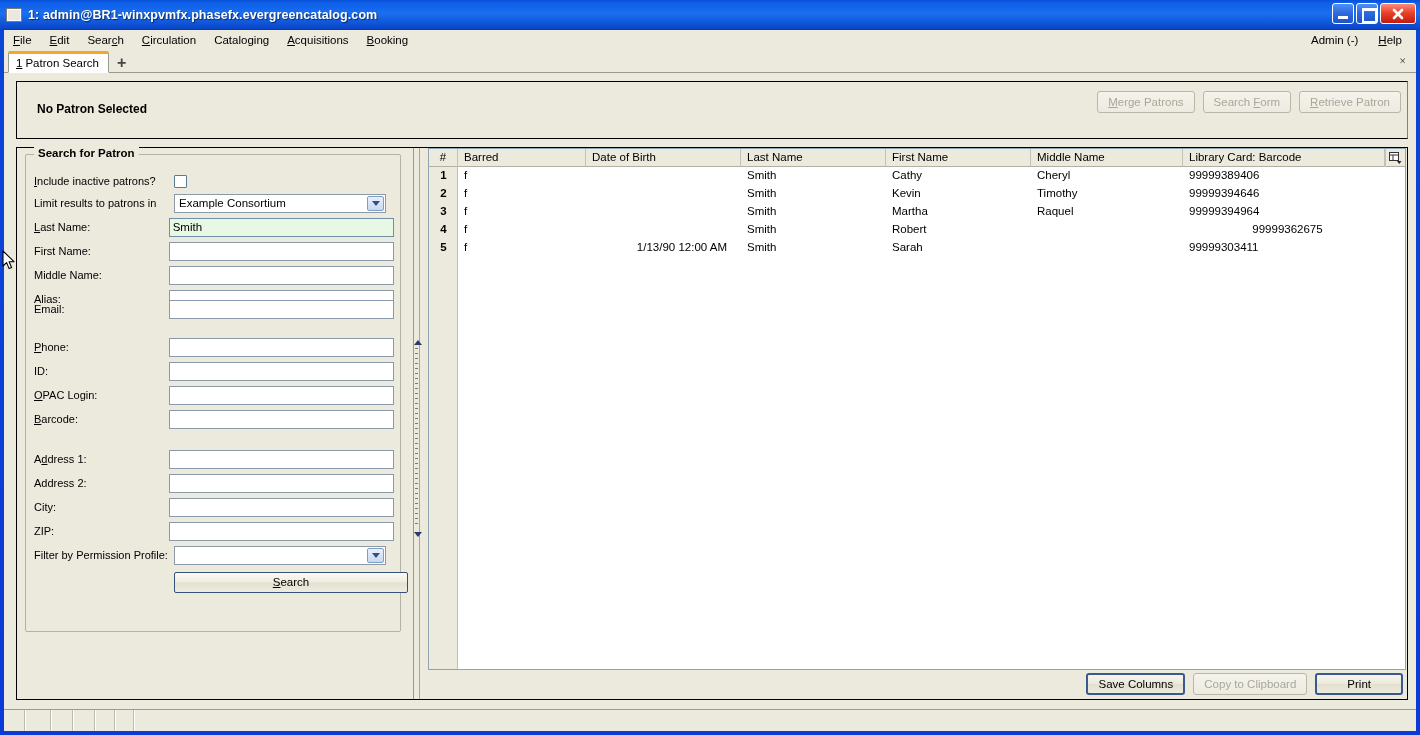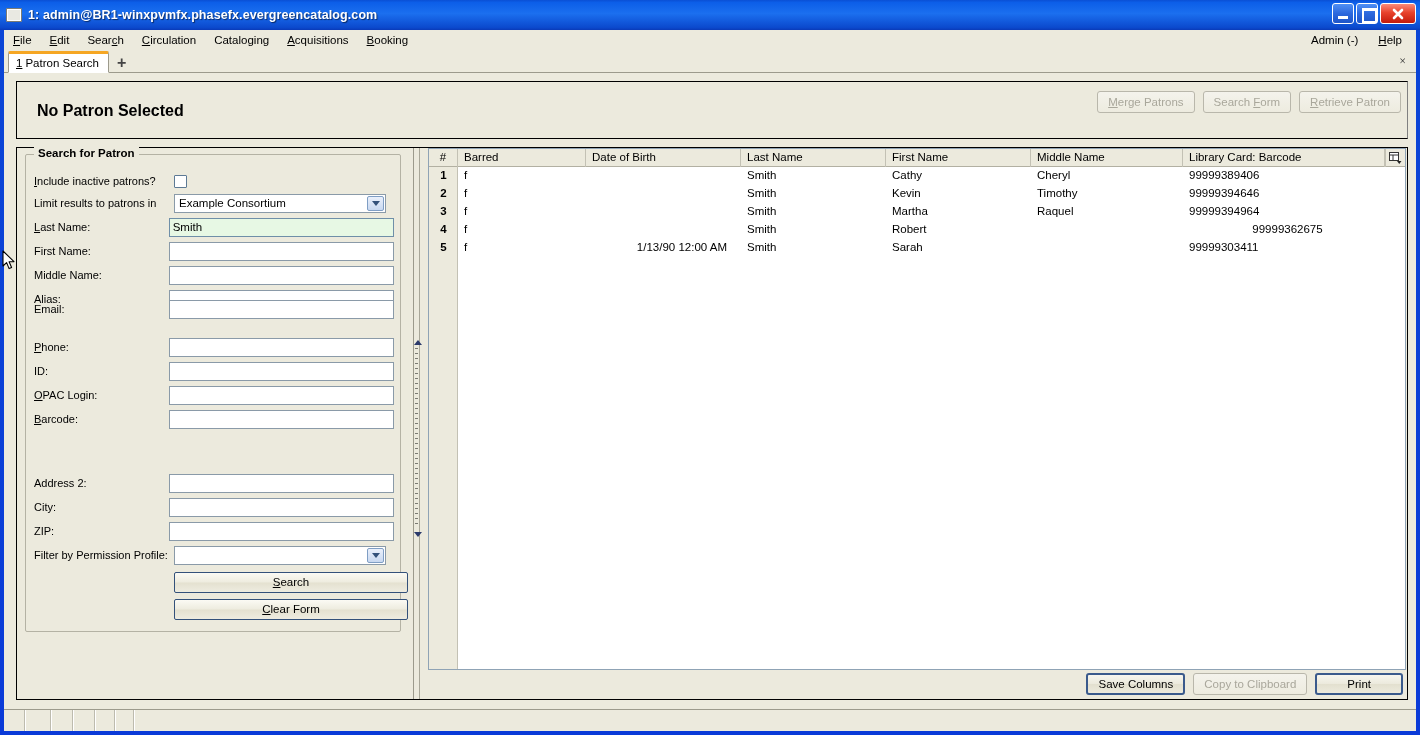--- a/index.html
+++ b/index.html
@@ -113,21 +113,21 @@
 
   
   #patronbar {
     position: absolute; left: 12px; top: 8px; width: 1392px; height: 58px;
     background: #eceadd;
     border: 1px solid #000000;
     border-right: 1px solid #808080;
   }
   #patronbar .label {
     position: absolute; left: 20px; top: 20px;
-    font-size: 16px; font-weight: bold; color: #000;
+    font-size: 12px; font-weight: bold; color: #000;
   }
   #patronbar .btns { position: absolute; right: 6px; top: 9px; display: flex; gap: 8px; }
 
   .btn {
     background: linear-gradient(to bottom,#f7f6ef 0%,#eceadd 48%,#e3e0cf 52%,#eceadd 100%);
     border: 1px solid #7b7a6f;
     border-radius: 3px;
     font-size: 11.5px; color: #000;
     padding: 3px 10px;
     line-height: 14px;
@@ -398,20 +398,24 @@
         </div>
         <div class="frow" style="top:230px;">
           <div class="flabel"><u>O</u>PAC Login:</div>
           <input class="ftext" value="" style="">
         </div>
         <div class="frow" style="top:254px;">
           <div class="flabel"><u>B</u>arcode:</div>
           <input class="ftext" value="" style="">
         </div>
 
+        <div class="frow" style="top:294px;">
+          <div class="flabel">A<u>d</u>dress 1:</div>
+          <input class="ftext" value="" style="">
+        </div>
         <div class="frow" style="top:318px;">
           <div class="flabel">Address 2:</div>
           <input class="ftext" value="" style="">
         </div>
         <div class="frow" style="top:342px;">
           <div class="flabel">City:</div>
           <input class="ftext" value="" style="">
         </div>
         <div class="frow" style="top:390px;">
           <div class="flabel">Filter by Permission Profile:</div>
@@ -422,21 +426,20 @@
               </span>
           </div>
         </div>
 
         <div class="frow" style="top:366px;">
           <div class="flabel">ZIP:</div>
           <input class="ftext" value="" style="">
         </div>
 
         <div class="fbtn" style="top:417px;"><u>S</u>earch</div>
-        <div class="fbtn" style="top:444px;"><u>C</u>lear Form</div>
       </div>
     </div>
 
     <div id="splitter">
       <div class="bar"></div>
       <div class="bar2"></div>
       <div class="ar up"></div>
       <div class="grip"></div>
       <div class="ar dn"></div>
     </div>

